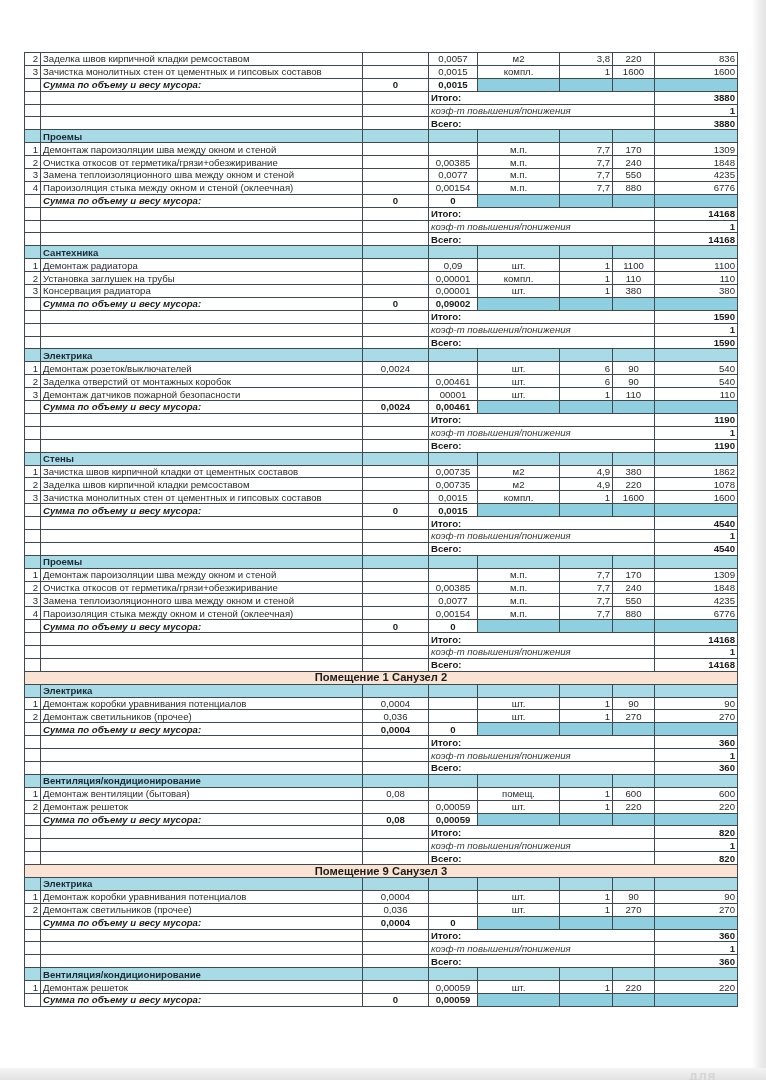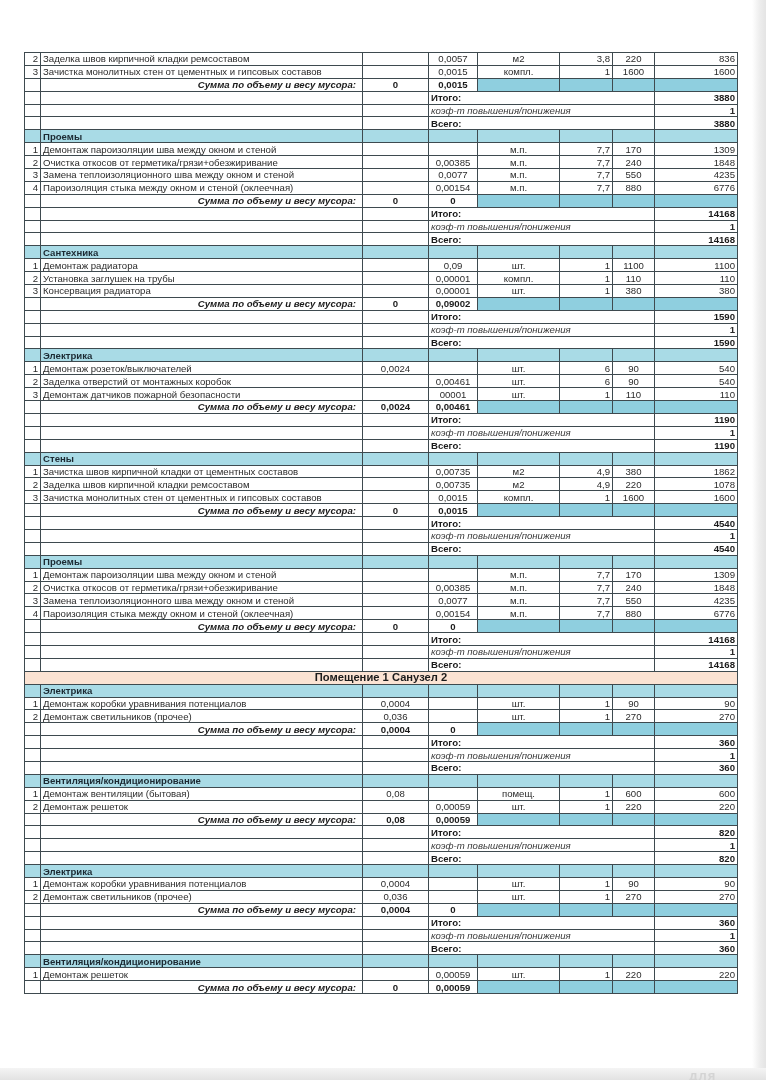--- a/index.html
+++ b/index.html
@@ -16,21 +16,21 @@
   .sheet td { border:1px solid #3e4a4f; height:11.9px; padding:0 2px; line-height:11px;
     white-space:nowrap; overflow:hidden; }
   .c-n { text-align:right; padding-right:2px; }
   .c-d { text-align:left; }
   .c-a, .c-b, .c-u, .c-p { text-align:center; }
   .c-q, .c-t { text-align:right; }
   tr.room td { background:#fbe3d3; font-weight:bold; font-size:11.2px; color:#1b1b1b; }
   tr.room td.rt { text-align:center; }
   tr.cat td { background:#a9dbe6; }
   tr.cat td.c-d { font-weight:bold; color:#1c2a33; }
-  tr.sum td.c-d { text-align:right; font-weight:bold; font-style:italic; color:#1b1b1b; padding-right:6px; }
+  tr.sum td.c-d { text-align:left; font-weight:bold; font-style:italic; color:#1b1b1b; padding-right:6px; }
   tr.sum td.c-a, tr.sum td.c-b { font-weight:bold; color:#1b1b1b; }
   tr.sum td.fill { background:#8fcfdf; }
   tr.tot td.lbl { font-weight:bold; color:#1b1b1b; }
   tr.tot td.c-t { font-weight:bold; color:#1b1b1b;padding-left:12px; }
   tr.coef td.lbl { font-style:italic; color:#3a3a3a; }
   tr.coef td.c-t { font-weight:bold; }
   .wm { position:absolute; left:676px; top:1028px; color:#d4d4d4; font-weight:bold; text-align:center; line-height:1;margin-top:41px; }
   .wm .w1 { font-size:13px; display:block; letter-spacing:1px; }
   .wm .w2 { font-size:28px; display:block; letter-spacing:-1px; margin-top:-2px; }
 </style>
@@ -596,20 +596,23 @@
         <td class="lbl" colspan="4">коэф-т повышения/понижения</td>
         <td class="c-t">1</td>
       </tr>
       <tr class="tot">
         <td class="c-n"></td>
         <td class="c-d"></td>
         <td class="c-a"></td>
         <td class="lbl" colspan="4">Всего:</td>
         <td class="c-t">820</td>
       </tr>
+      <tr class="room">
+        <td class="rt" colspan="8">Помещение 9 Санузел 3</td>
+      </tr>
       <tr class="cat">
         <td class="c-n"></td>
         <td class="c-d">Электрика</td>
         <td></td>
         <td></td>
         <td></td>
         <td></td>
         <td></td>
         <td></td>
       </tr>

